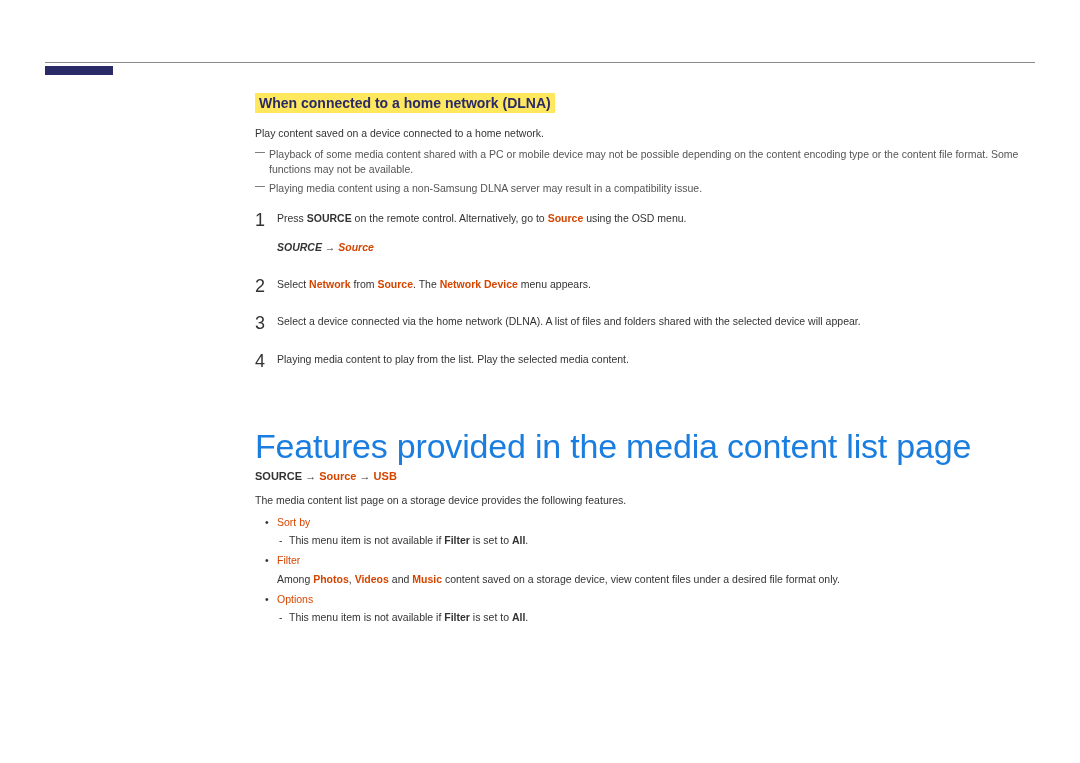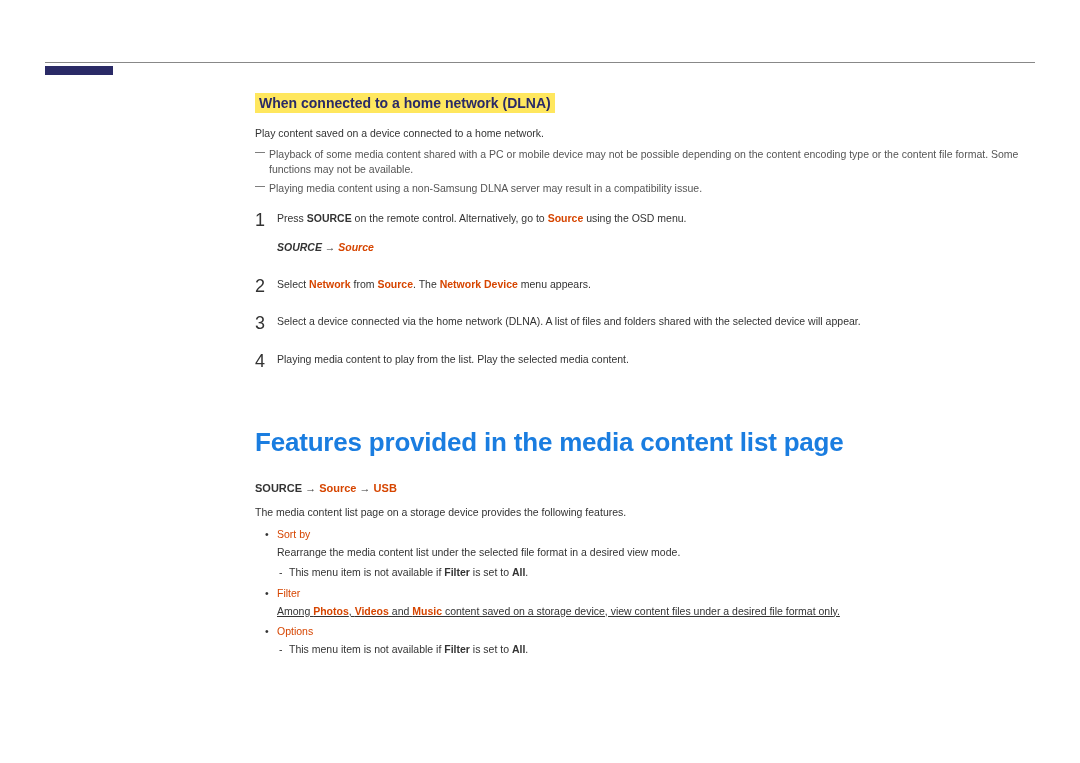--- a/index.html
+++ b/index.html
@@ -83,24 +83,24 @@
       font-size: 10.5px;
       font-weight: bold;
       margin-top: 14px;
       margin-bottom: 2px;
       font-style: italic;
     }
     .orange { color: #d64500; font-weight: bold; }
     .bold { font-weight: bold; }
     .big-heading {
       color: #1a7de0;
-      font-size: 26px;
-      font-weight: bold;
+      font-size: 34px;
+      font-weight: normal;
       margin-top: 60px;
-      margin-bottom: 24px;
+      margin-bottom: 4px;
       letter-spacing: -0.2px;
     }
     .path-small {
       font-size: 11px;
       margin-bottom: 12px;
     }
     .bullets { list-style: none; margin-top: 6px; }
     .bullet {
       position: relative;
       padding-left: 22px;
@@ -175,32 +175,29 @@
 
     <p class="path-small">
       <span class="bold">SOURCE </span><span>→ </span><span class="orange">Source</span><span class="bold"> → </span><span class="orange">USB</span>
     </p>
     <p class="intro">The media content list page on a storage device provides the following features.</p>
 
     <ul class="bullets">
       <li class="bullet">
         <span class="bullet-title">Sort by</span>
       </li>
-      <div class="sub-dash nodash" style="padding-left:22px;">
-        <span style="position:static;display:block;">Rearrange the media content list under the selected file format in a desired view mode.</span>
-      </div>
       <div class="sub-dash">
         <span>This menu item is not available if </span><span class="bold">Filter</span><span> is set to </span><span class="bold">All</span><span>.</span>
       </div>
 
       <li class="bullet">
         <span class="bullet-title">Filter</span>
       </li>
       <div class="sub-dash nodash" style="padding-left:22px;">
-        <span style="position:static;text-decoration:underline;"><span>Among </span><span class="orange">Photos</span><span>, </span><span class="orange">Videos</span><span> and </span><span class="orange">Music</span><span> content saved on a storage device, view content files under a desired file format only.</span></span>
+        <span style="position:static;"><span>Among </span><span class="orange">Photos</span><span>, </span><span class="orange">Videos</span><span> and </span><span class="orange">Music</span><span> content saved on a storage device, view content files under a desired file format only.</span></span>
       </div>
 
       <li class="bullet">
         <span class="bullet-title">Options</span>
       </li>
       <div class="sub-dash">
         <span>This menu item is not available if </span><span class="bold">Filter</span><span> is set to </span><span class="bold">All</span><span>.</span>
       </div>
     </ul>
   </div>

